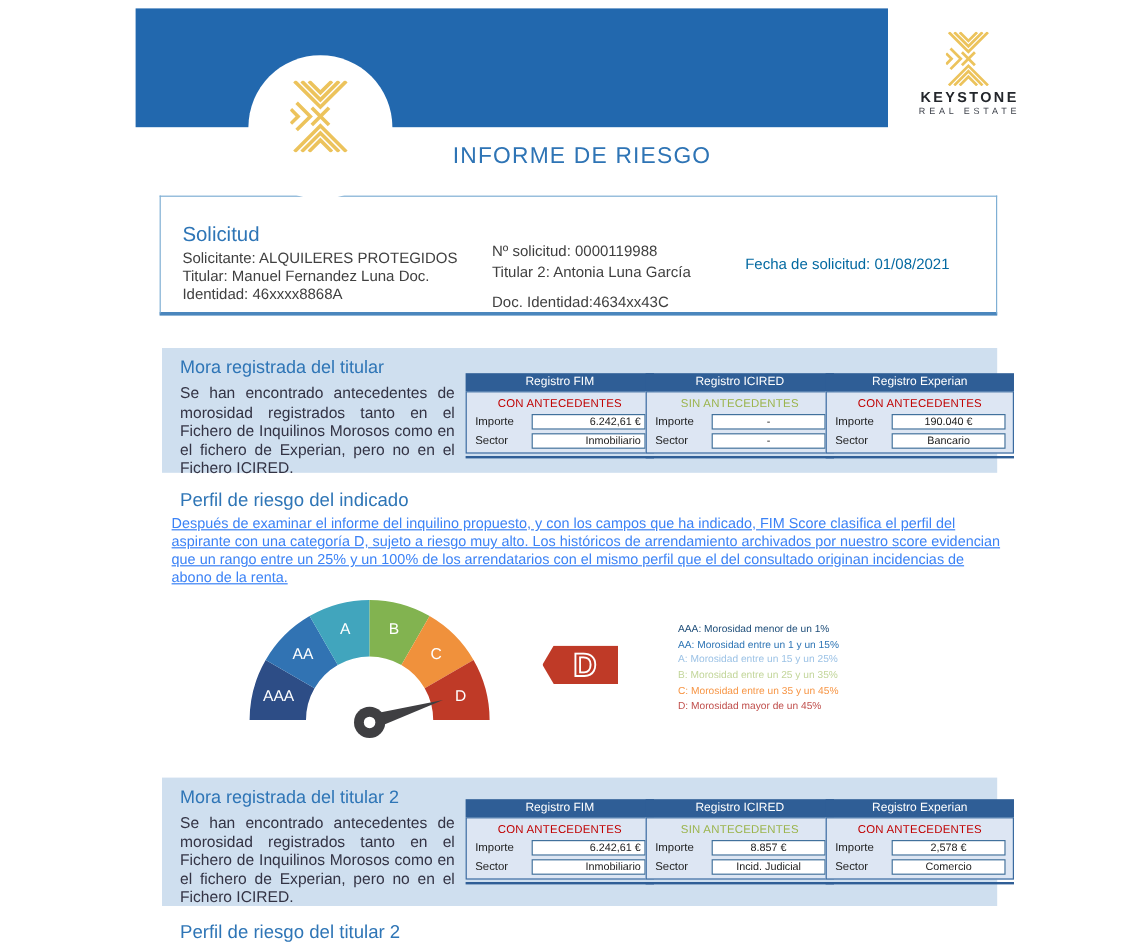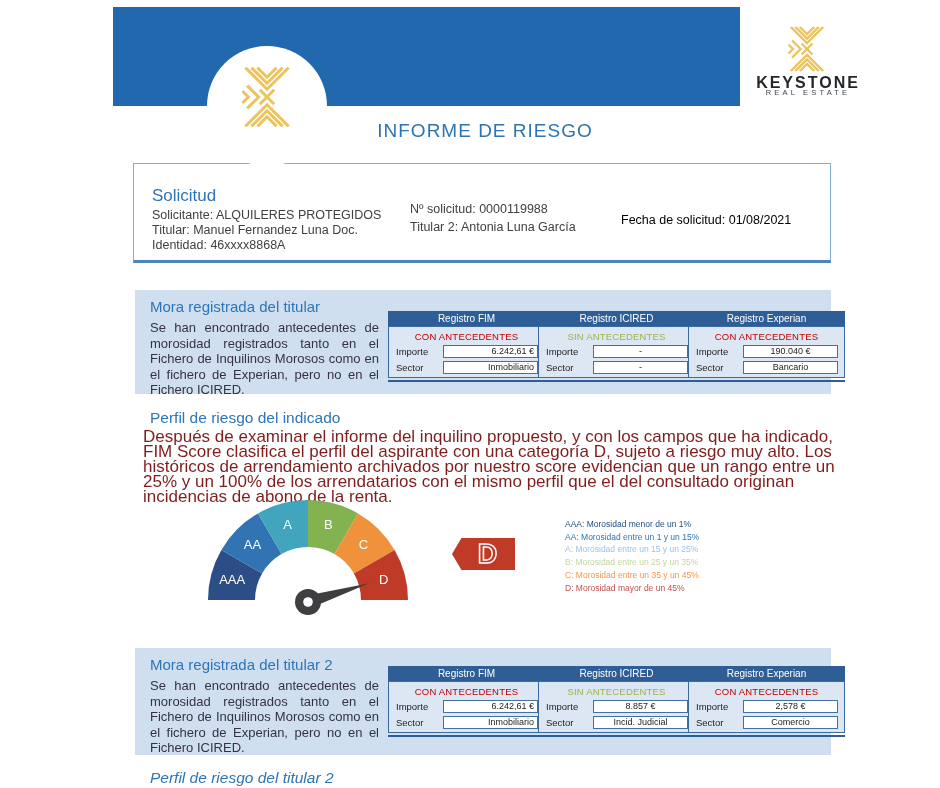--- a/index.html
+++ b/index.html
@@ -6,32 +6,32 @@
   html,body { background:#fff; }
   body { width:940px; height:788px; font-family:"Liberation Sans", sans-serif; }
   .page { position:relative; width:940px; height:788px; background:#fff; overflow:hidden; }
   .abs { position:absolute; }
 
   
   .band { left:113px; top:7px; width:627px; height:99px; background:#2268ae; z-index:1; }
   .dome { left:207px; top:46px; width:120px; height:120px; border-radius:50%; background:#fff; z-index:2; }
   .dome-x { left:241px; top:67px; z-index:3; }
   .ks-x { left:788px; top:26px; }
-  .ks-name { left:752px; top:74px; width:112px; text-align:center; font-size:16px; font-weight:700; letter-spacing:2px; color:#23262b; }
+  .ks-name { left:752px; top:74px; width:112px; text-align:center; font-size:12px; font-weight:700; letter-spacing:2px; color:#23262b; }
   .ks-sub  { left:752px; top:88px; width:112px; text-align:center; font-size:7.5px; letter-spacing:3.2px; color:#3f434c; }
   .doc-title { left:320px; top:120px; width:330px; text-align:center; font-size:19px; letter-spacing:1px; color:#2e74b5; }
 
   
   .sol-box { left:133px; top:163px; width:698px; height:100px; background:#fff;
              border:1px solid #7fafd4; border-bottom:3px solid #4a86bd; }
   .sol-head { left:18px; top:22px; font-size:17px; color:#2e75b6; }
   .sol-col1 { left:18px; top:44px; font-size:12.5px; color:#404040; line-height:15px; }
   .sol-col2 { left:276px; top:36px; font-size:12.5px; color:#404040; line-height:18px; }
   .sol-col2 .gap { margin-top:7px; }
-  .sol-col3 { left:487px; top:49px; font-size:12.5px; color:#000000; }
+  .sol-col3 { left:487px; top:49px; font-size:12.5px; color:#0369a1; }
 
   
   .mora-box { left:135px; width:696px; background:#cfdfef; }
   .mora-1 { top:290px; height:104px; }
   .mora-2 { top:648px; height:107px; }
   .mora-head { left:15px; top:8px; font-size:15px; color:#2e75b6; }
   .mora-body { left:15px; top:30px; width:229px; font-size:13px; line-height:15.5px;
                color:#333344; text-align:justify; }
 
   
@@ -42,22 +42,22 @@
   .reg-row { display:flex; align-items:center; margin:3px 6px 0 7px; }
   .reg-label { font-size:9.5px; color:#1c1c1c; width:47px; }
   .reg-value { flex:1; height:13px; background:#fff; border:1px solid #41719c; font-size:9px;
                line-height:11px; color:#1c1c1c; padding:0 3px;text-align:right; }
   .val-center .reg-value { text-align:center; }
   .reg-underline { height:2px; background:#2f5e96; margin-top:2px; }
 
   
   .perfil-head { font-size:15.5px; color:#2e75b6; }
   .p1-head { left:150px; top:409px; }
-  .p1-body { left:143px; top:429px; width:692px; font-size:17px; line-height:15px; color:#7f1d1d; }
-  .p2-head { left:150px; top:769px;font-style:italic; }
+  .p1-body { left:143px; top:429px; width:692px; font-size:12px; line-height:15px; color:#3b82f6;text-decoration:underline; }
+  .p2-head { left:150px; top:769px; }
 
   
   .gauge-wrap { left:204px; top:482px; width:210px; height:135px; }
   .gauge-seg-label { fill:#ffffff; font-size:13px; text-anchor:middle;
                      font-family:"Liberation Sans", sans-serif; }
   .d-tag { left:452px; top:538px; width:63px; height:32px; background:#bf3a27;
            clip-path:polygon(0 50%, 15% 0, 100% 0, 100% 100%, 15% 100%);
            display:flex; align-items:center; justify-content:center; }
   .d-tag span { font-size:27px; font-weight:600; color:#bf3a27;
                 -webkit-text-stroke:1.5px #ffffff; padding-left:8px; line-height:32px; }
@@ -102,20 +102,21 @@
   <div class="abs sol-box">
     <div class="abs sol-head">Solicitud</div>
     <div class="abs sol-col1">
       <div>Solicitante: ALQUILERES PROTEGIDOS</div>
       <div>Titular: Manuel Fernandez Luna Doc.</div>
       <div>Identidad: 46xxxx8868A</div>
     </div>
     <div class="abs sol-col2">
       <div>Nº solicitud: 0000119988</div>
       <div>Titular 2: Antonia Luna García</div>
+      <div class="gap">Doc. Identidad:4634xx43C</div>
     </div>
     <div class="abs sol-col3">Fecha de solicitud: 01/08/2021</div>
   </div>
 
   <div class="abs mora-box mora-1">
     <div class="abs mora-head">Mora registrada del titular</div>
     <div class="abs mora-body">Se han encontrado antecedentes de morosidad registrados tanto en el Fichero de Inquilinos Morosos como en el fichero de Experian, pero no en el Fichero ICIRED.</div>
   </div>
 
   <div class="reg" style="left:388px; top:311px">

